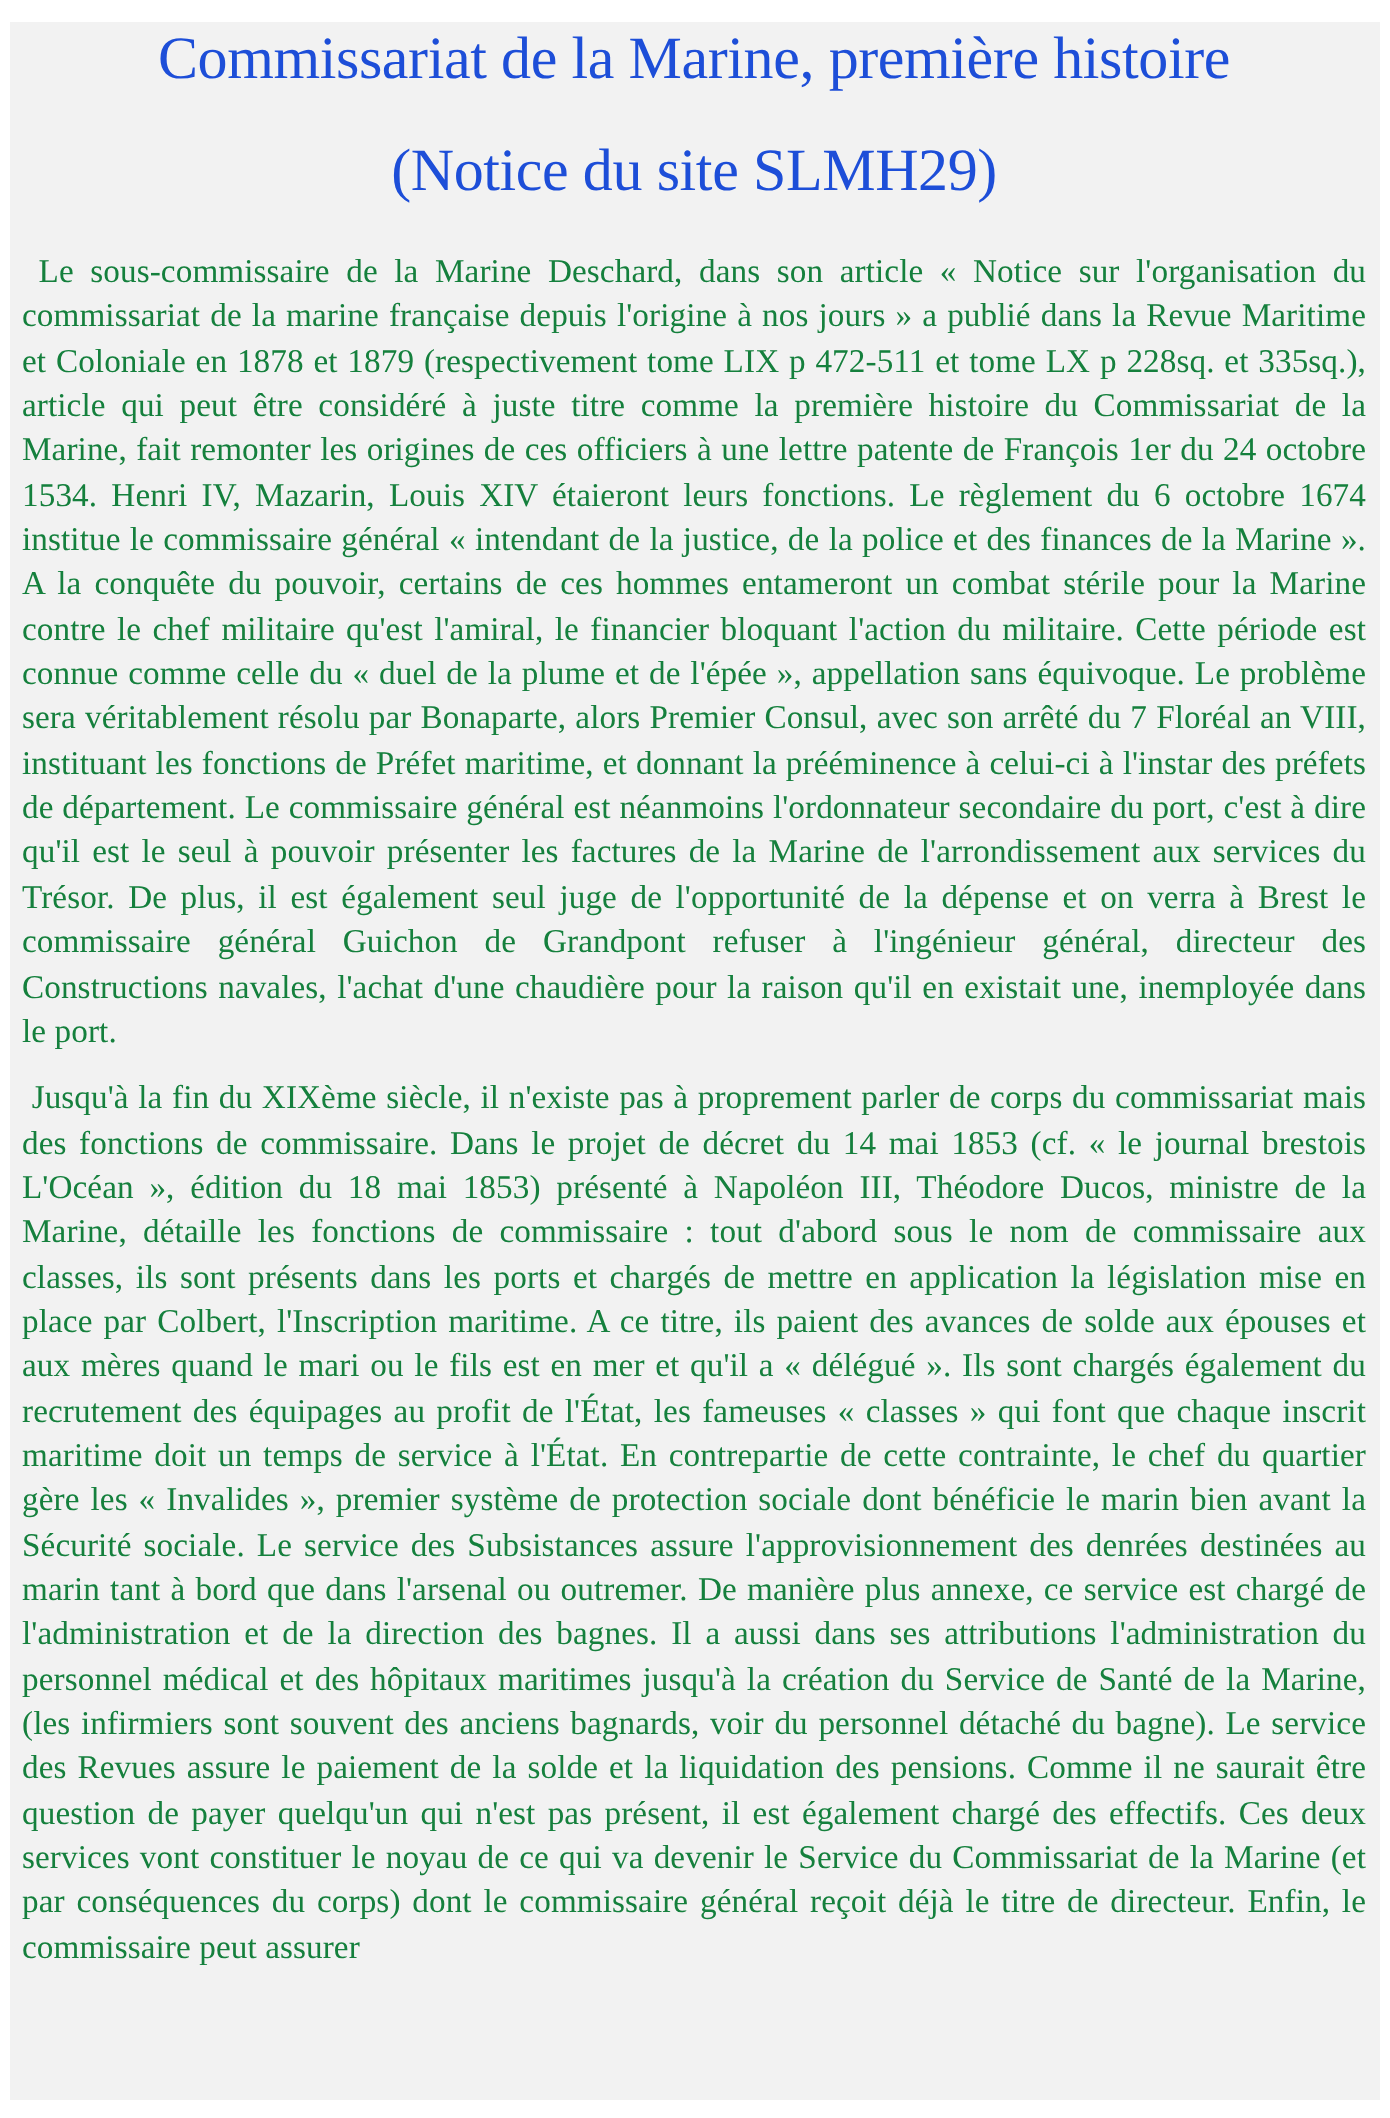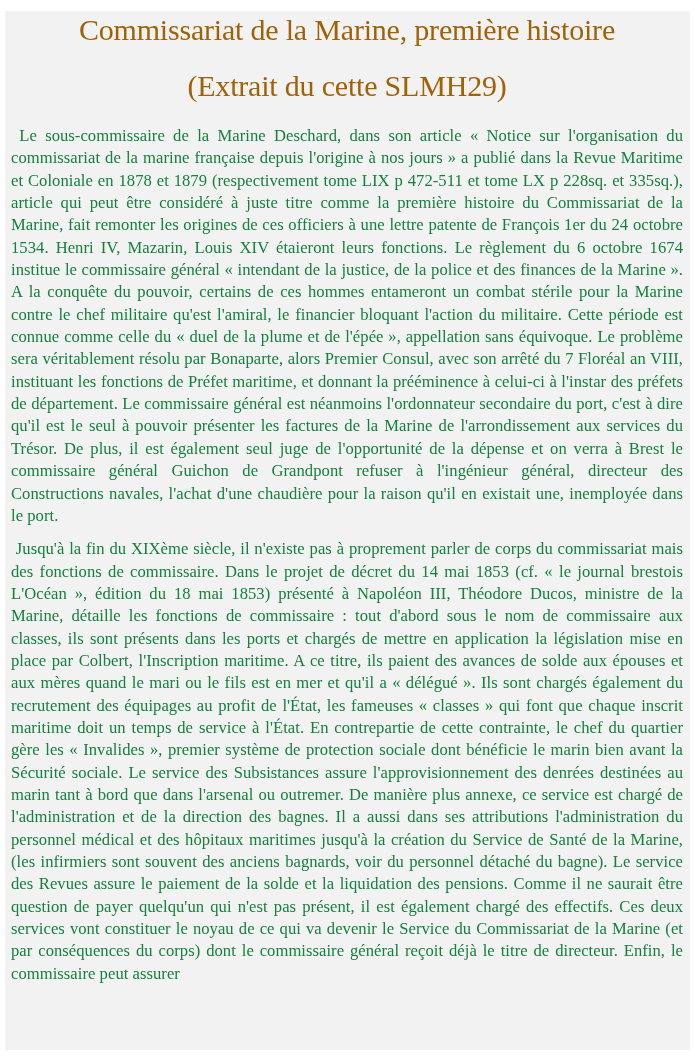--- a/index.html
+++ b/index.html
@@ -22,21 +22,21 @@
     background: #f2f2f2;
     box-sizing: border-box;
     padding: 0 7px 0 6px;
     overflow: hidden;
   }
   .title {
     font-family: "Liberation Serif", serif;
     font-weight: normal;
     font-size: 30px;
     line-height: 56px;
-    color: #a16207;
+    color: #1d4ed8;
     text-align: center;
     margin: -9px 0 0 0;
     letter-spacing: -0.2px;
   }
   .para {
     font-family: "Liberation Serif", serif;
     font-size: 16.6px;
     line-height: 22.35px;
     color: #15803d;
     text-align: justify;
@@ -46,17 +46,17 @@
   .para.first { margin-top: 11px; }
   .para + .para { margin-top: 11px; }
   .indent::before { content: "\00a0"; }
 </style>
 </head>
 <body>
 
 <div class="article">
   <h1 class="title">
     <div>Commissariat de la Marine, première histoire</div>
-    <div>(Extrait du cette SLMH29)</div>
+    <div>(Notice du site SLMH29)</div>
   </h1>
   <p class="para first indent">Le sous-commissaire de la Marine Deschard, dans son article « Notice sur l'organisation du commissariat de la marine française depuis l'origine à nos jours » a publié dans la Revue Maritime et Coloniale en 1878 et 1879 (respectivement tome LIX p 472-511 et tome LX p 228sq. et 335sq.), article qui peut être considéré à juste titre comme la première histoire du Commissariat de la Marine, fait remonter les origines de ces officiers à une lettre patente de François 1er du 24 octobre 1534. Henri IV, Mazarin, Louis XIV étaieront leurs fonctions. Le règlement du 6 octobre 1674 institue le commissaire général « intendant de la justice, de la police et des finances de la Marine ». A la conquête du pouvoir, certains de ces hommes entameront un combat stérile pour la Marine contre le chef militaire qu'est l'amiral, le financier bloquant l'action du militaire. Cette période est connue comme celle du « duel de la plume et de l'épée », appellation sans équivoque. Le problème sera véritablement résolu par Bonaparte, alors Premier Consul, avec son arrêté du 7 Floréal an VIII, instituant les fonctions de Préfet maritime, et donnant la prééminence à celui-ci à l'instar des préfets de département. Le commissaire général est néanmoins l'ordonnateur secondaire du port, c'est à dire qu'il est le seul à pouvoir présenter les factures de la Marine de l'arrondissement aux services du Trésor. De plus, il est également seul juge de l'opportunité de la dépense et on verra à Brest le commissaire général Guichon de Grandpont refuser à l'ingénieur général, directeur des Constructions navales, l'achat d'une chaudière pour la raison qu'il en existait une, inemployée dans le port.</p>
   <p class="para indent">Jusqu'à la fin du XIXème siècle, il n'existe pas à proprement parler de corps du commissariat mais des fonctions de commissaire. Dans le projet de décret du 14 mai 1853 (cf. « le journal brestois L'Océan », édition du 18 mai 1853) présenté à Napoléon III, Théodore Ducos, ministre de la Marine, détaille les fonctions de commissaire : tout d'abord sous le nom de commissaire aux classes, ils sont présents dans les ports et chargés de mettre en application la législation mise en place par Colbert, l'Inscription maritime. A ce titre, ils paient des avances de solde aux épouses et aux mères quand le mari ou le fils est en mer et qu'il a « délégué ». Ils sont chargés également du recrutement des équipages au profit de l'État, les fameuses « classes » qui font que chaque inscrit maritime doit un temps de service à l'État. En contrepartie de cette contrainte, le chef du quartier gère les « Invalides », premier système de protection sociale dont bénéficie le marin bien avant la Sécurité sociale. Le service des Subsistances assure l'approvisionnement des denrées destinées au marin tant à bord que dans l'arsenal ou outremer. De manière plus annexe, ce service est chargé de l'administration et de la direction des bagnes. Il a aussi dans ses attributions l'administration du personnel médical et des hôpitaux maritimes jusqu'à la création du Service de Santé de la Marine, (les infirmiers sont souvent des anciens bagnards, voir du personnel détaché du bagne). Le service des Revues assure le paiement de la solde et la liquidation des pensions. Comme il ne saurait être question de payer quelqu'un qui n'est pas présent, il est également chargé des effectifs. Ces deux services vont constituer le noyau de ce qui va devenir le Service du Commissariat de la Marine (et par conséquences du corps) dont le commissaire général reçoit déjà le titre de directeur. Enfin, le commissaire peut assurer</p>
 </div>
 
 </body></html>

